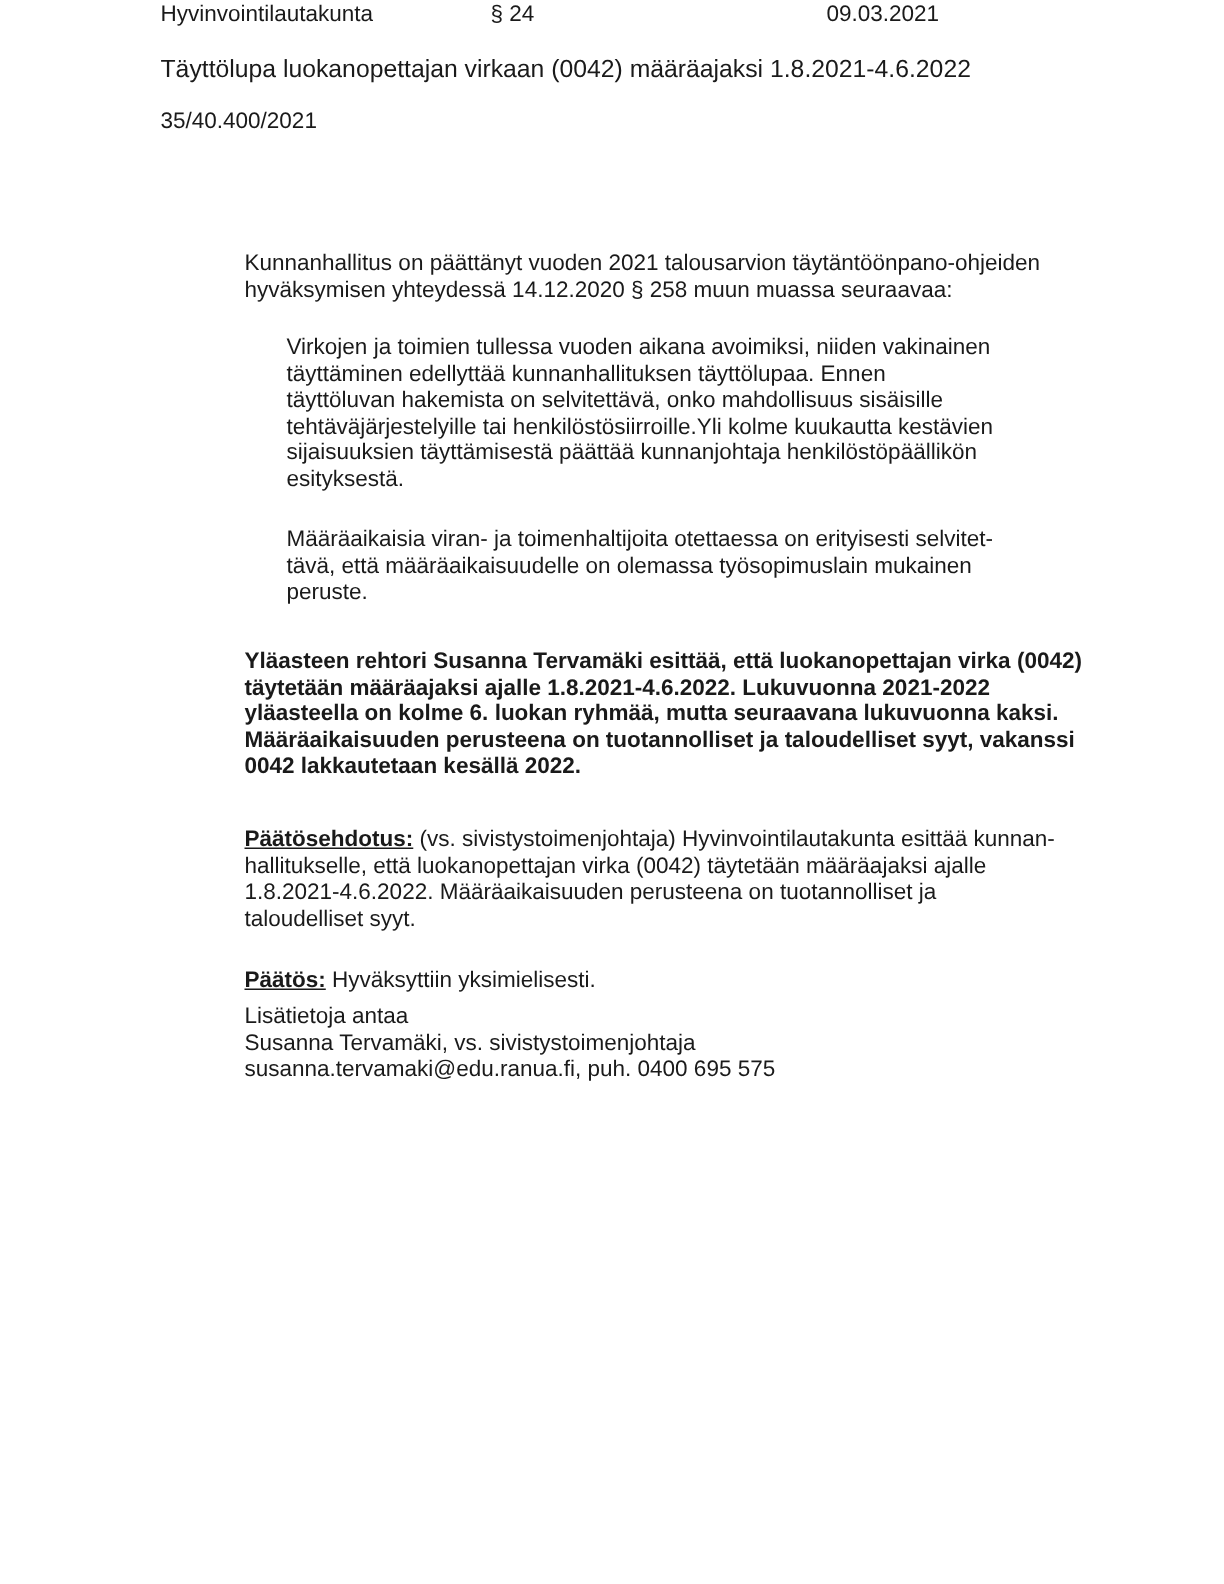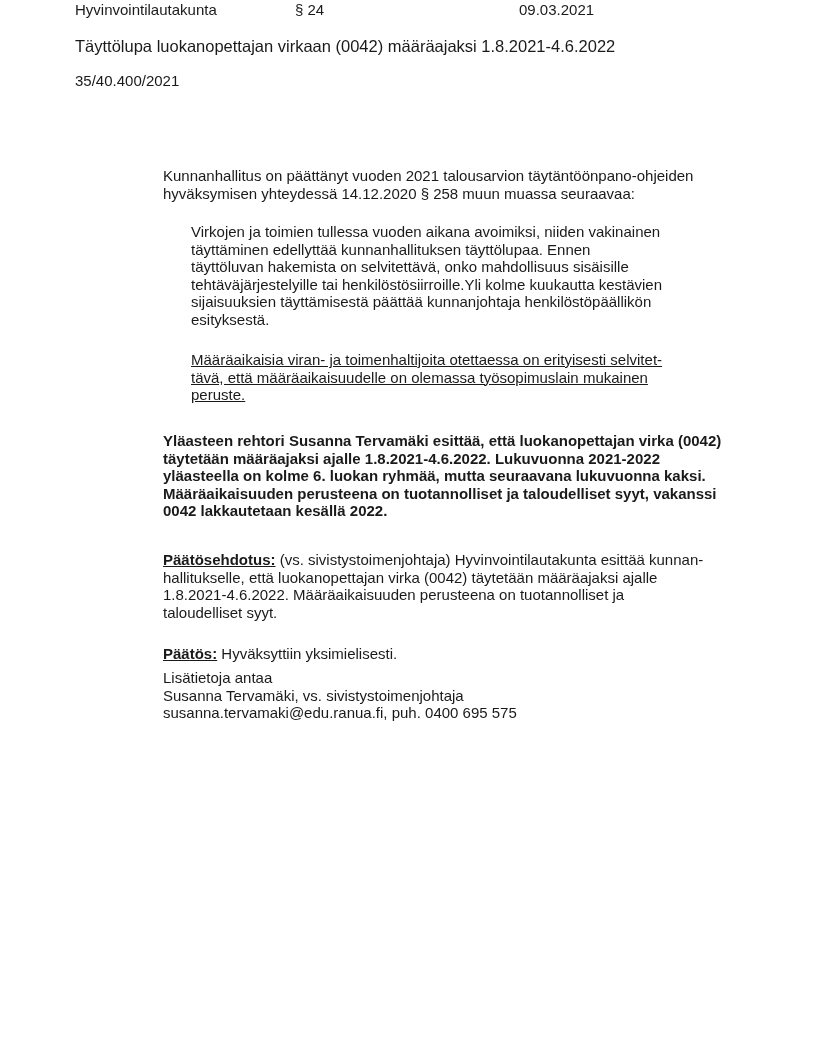--- a/index.html
+++ b/index.html
@@ -16,21 +16,21 @@
     color: #1a1a1a;
     overflow: hidden;
   }
   .txt {
     position: absolute;
     font-size: 15px;
     line-height: 17.5px;
     white-space: pre-line;
     letter-spacing: 0;
   }
-  .nowrap { white-space: nowrap; }
+  .nowrap { white-space: nowrap; margin-left: 32px; }
   .doc-title {
     font-size: 16.5px;
     font-weight: normal;
     line-height: 20px;
   }
   .label-underline {
     font-weight: bold;
     text-decoration: underline;
     text-align: center;
   }
@@ -38,21 +38,21 @@
   .h-committee { left: 75px;  top: 1px; }
   .h-section   { left: 295px; top: 1px; }
   .h-date      { left: 519px; top: 1px; }
 
   .t-title     { left: 75px;  top: 36px; }
   .t-case      { left: 75px;  top: 72px; }
   .t-meeting   { left: 75px;  top: 109px; }
 
   .t-intro     { left: 163px; top: 167px; width: 590px; }
   .t-quote1    { left: 191px; top: 223px; width: 560px; }
-  .t-quote2    { left: 191px; top: 351px; width: 560px; text-decoration: underline; }
+  .t-quote2    { left: 191px; top: 351px; width: 560px; }
   .t-backgr    { left: 163px; top: 432px; width: 590px; font-weight: bold; }
   .t-proposal  { left: 163px; top: 536px; width: 590px; }
   .t-decision  { left: 163px; top: 630px; width: 590px; }
   .t-contact   { left: 163px; top: 669px; width: 590px; }
 </style>
 </head>
 <body>
 
 <div class="page">
 

